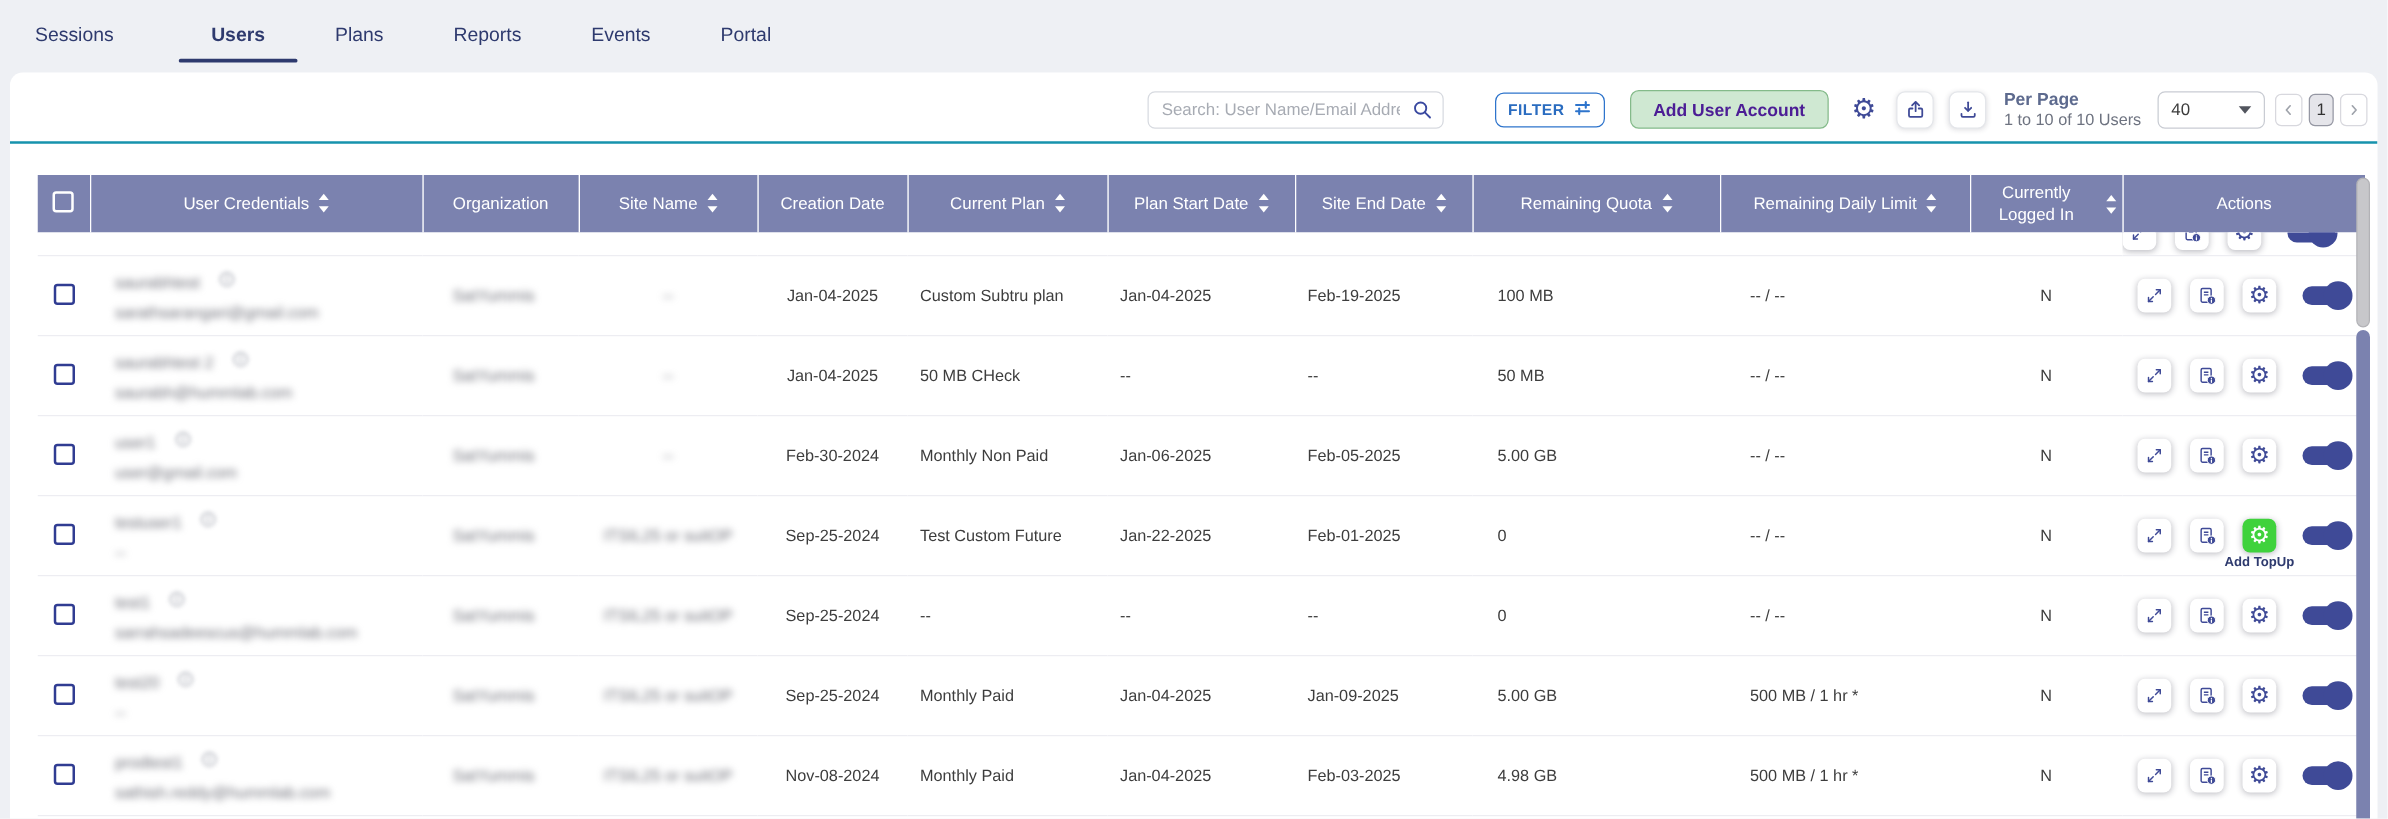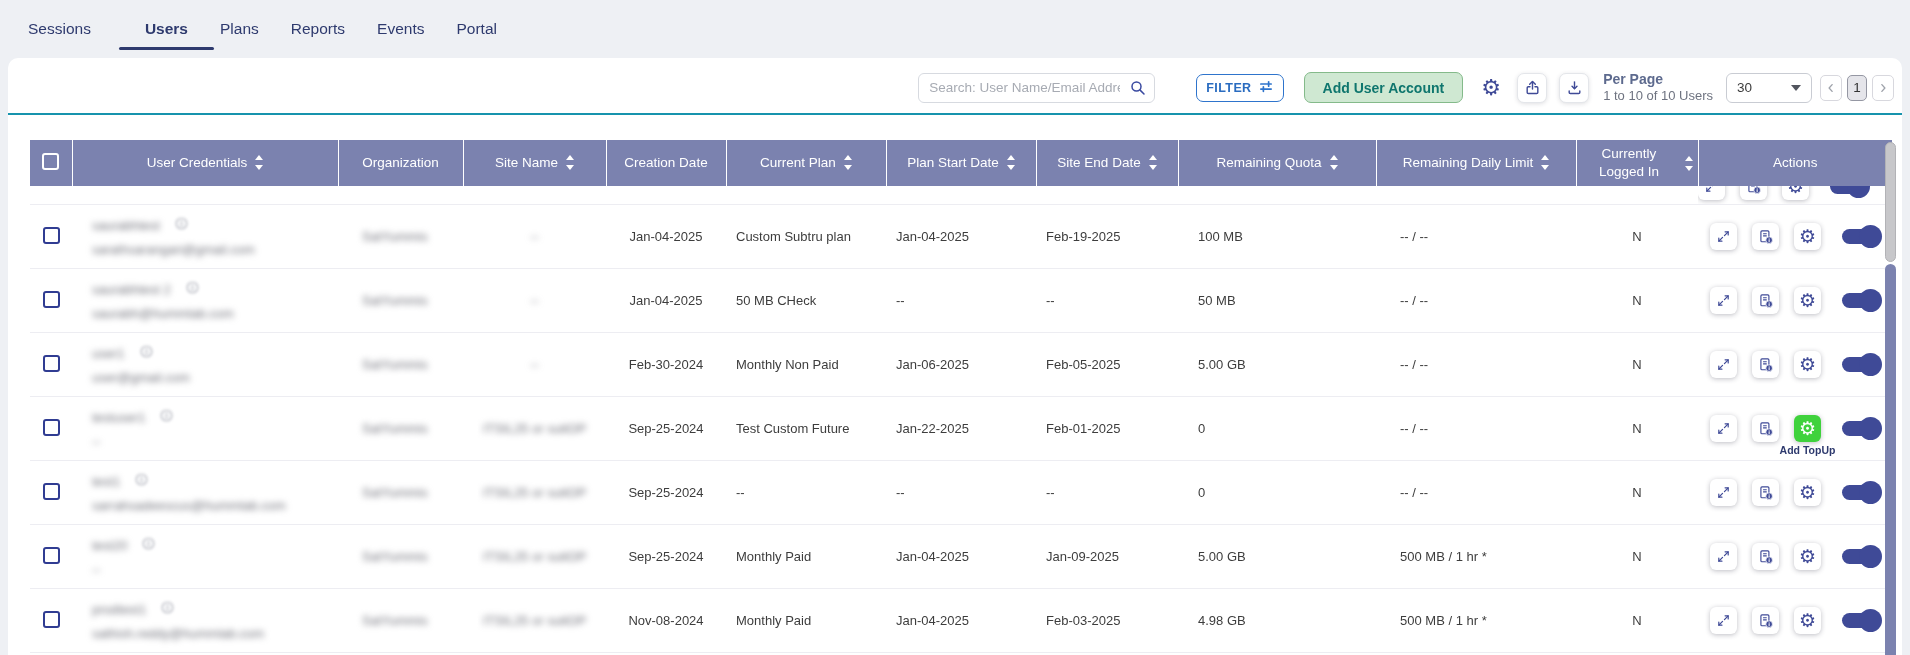--- a/index.html
+++ b/index.html
@@ -19,21 +19,21 @@
   .card { position:absolute; left:8px; top:58px; width:1894px; height:597px; background:#fff; border-radius:10px 10px 0 0; overflow:hidden; }
   .teal-line { position:absolute; left:0; right:0; top:55px; height:2px; background:#1793ad; }
 
   
   .toolbar { position:absolute; top:13px; right:8px; display:flex; align-items:center; }
   .search-box { position:relative; width:237px; height:30px; }
   .search-box input { width:100%; height:100%; border:1px solid #d7dae0; border-radius:6px; padding:0 34px 0 10px; font-size:13.5px; color:#444; font-family:inherit; outline:none; }
   .search-box input::placeholder { color:#a7abb3; }
   .search-box .mag { position:absolute; right:8px; top:6px; }
   .filter-btn { margin-left:41px; height:28px; padding:0 9px; background:#fff; border:1.6px solid #2e74cc; border-radius:7px; color:#2a6cc0; font-size:12.5px; font-weight:700; letter-spacing:.4px; display:flex; align-items:center; gap:6px; cursor:pointer; font-family:inherit; }
-  .add-user-btn { margin-left:20px; height:31px; padding:0 18px; background:#cfe8d2; border:1px solid #84ba8a; border-radius:7px; color:#0f766e; font-size:14px; font-weight:700; cursor:pointer; font-family:inherit; }
+  .add-user-btn { margin-left:20px; height:31px; padding:0 18px; background:#cfe8d2; border:1px solid #84ba8a; border-radius:7px; color:#4c1d95; font-size:14px; font-weight:700; cursor:pointer; font-family:inherit; }
   .tool-gear { margin-left:14px; width:28px; height:28px; border:none; background:transparent; display:flex; align-items:center; justify-content:center; cursor:pointer; }
   .gear-glyph { font-family:"DejaVu Sans", sans-serif; font-size:22px; line-height:1; color:#3f4a97; }
   .tool-box { margin-left:12px; width:30px; height:30px; background:#fff; border:1px solid #e4e6ea; border-radius:7px; box-shadow:0 1px 4px rgba(40,40,60,.15); display:flex; align-items:center; justify-content:center; cursor:pointer; }
   .perpage { margin-left:14px; text-align:left; line-height:1.15; }
   .perpage .pp-label { font-size:14px; font-weight:700; color:#5d6a8e; }
   .perpage .pp-count { font-size:13px; color:#6e7380; margin-top:2px; }
   .pp-select { margin-left:13px; width:86px; height:30px; border:1px solid #c9ccd3; border-radius:6px; display:flex; align-items:center; padding:0 10px; font-size:13.5px; color:#3c3c3c; cursor:pointer; background:#fff; }
   .pp-select .tri { margin-left:auto; width:0; height:0; border-left:5px solid transparent; border-right:5px solid transparent; border-top:6px solid #52555e; }
   .pg-btn { margin-left:8px; width:22px; height:26px; background:#fff; border:1px solid #d8d8de; border-radius:5px; display:flex; align-items:center; justify-content:center; cursor:pointer; padding:0; }
   .pg-page { margin-left:5px; width:20px; height:26px; background:#e5e5ea; border:1px solid #9597a3; border-radius:5px; display:flex; align-items:center; justify-content:center; font-size:13.5px; color:#333; cursor:pointer; }
@@ -82,21 +82,21 @@
 
   
   .sb { position:absolute; top:82px; right:6px; width:11px; bottom:0; }
   .sb-thumb { position:absolute; top:2px; width:11px; height:120px; background:#c7c7ca; border:1px solid #b2b2b6; border-radius:6px; cursor:pointer; }
   .sb-lower { position:absolute; top:124px; bottom:0; width:11px; background:#7b82af; border-radius:6px 6px 0 0; }
 </style>
 </head>
 <body>
 
 <div class="topnav">
-  <div id="nav-tabs" style="display:flex; gap:32px;">
+  <div id="nav-tabs" style="display:flex; gap:56px;">
       <div class="tab">Sessions</div>
       <div class="tab active">Users</div>
       <div class="tab">Plans</div>
       <div class="tab">Reports</div>
       <div class="tab">Events</div>
       <div class="tab">Portal</div>
     </div>
 </div>
 
 <div class="card">
@@ -144,21 +144,21 @@
             <path d="M8.5 10.2 L12 13.7 15.5 10.2"></path>
             <path d="M4.5 17 V19 a1.5 1.5 0 0 0 1.5 1.5 H18 A1.5 1.5 0 0 0 19.5 19 V17"></path>
           </g>
         </svg>
     </button>
     <div class="perpage">
       <div class="pp-label">Per Page</div>
       <div class="pp-count">1 to 10 of 10 Users</div>
     </div>
     <div class="pp-select">
-      <span>30</span>
+      <span>40</span>
       <span class="tri"></span>
     </div>
     <button class="pg-btn">
       <svg width="12" height="12" viewBox="0 0 16 16">
           <path d="M9.5 3.5 L5.5 8 9.5 12.5" fill="none" stroke="#9fa3ab" stroke-width="1.8" stroke-linecap="round" stroke-linejoin="round"></path>
         </svg>
     </button>
     <div class="pg-page">1</div>
     <button class="pg-btn">
       <svg width="12" height="12" viewBox="0 0 16 16">

